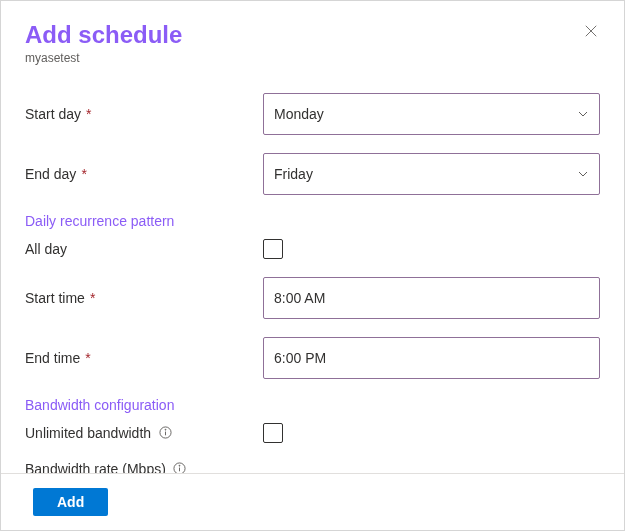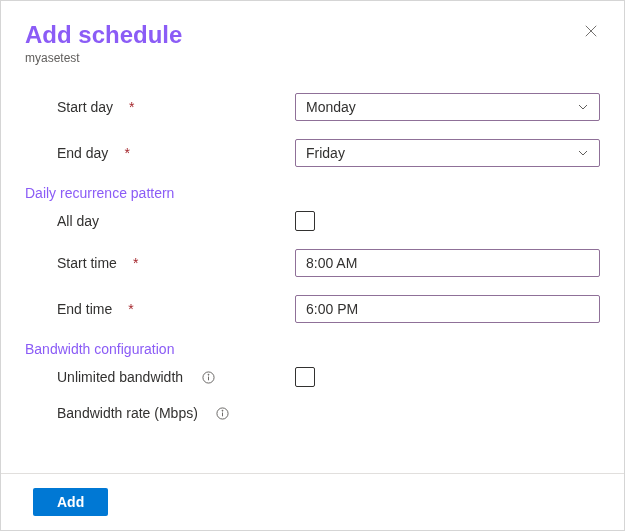--- a/index.html
+++ b/index.html
@@ -54,33 +54,32 @@
     .row {
       display: flex;
       align-items: center;
       margin-bottom: 18px;
     }
     .label-col {
       width: 238px;
       font-size: 14px;
       color: #323130;
       display: flex;
-      align-items: center;
-      gap: 16px;
-      margin-left: 32px;
+      align-items: flex-start;
+      gap: 5px;
     }
     .req {
       color: #a4262c;
     }
     .field-col {
       flex: 1;
     }
     .select, .text-input {
       width: 100%;
-      height: 28px;
+      height: 42px;
       border: 1px solid #8F7098;
       border-radius: 2px;
       padding: 0 10px;
       font-size: 14px;
       color: #323130;
       background: #fff;
       display: flex;
       align-items: center;
       justify-content: space-between;
       cursor: pointer;

